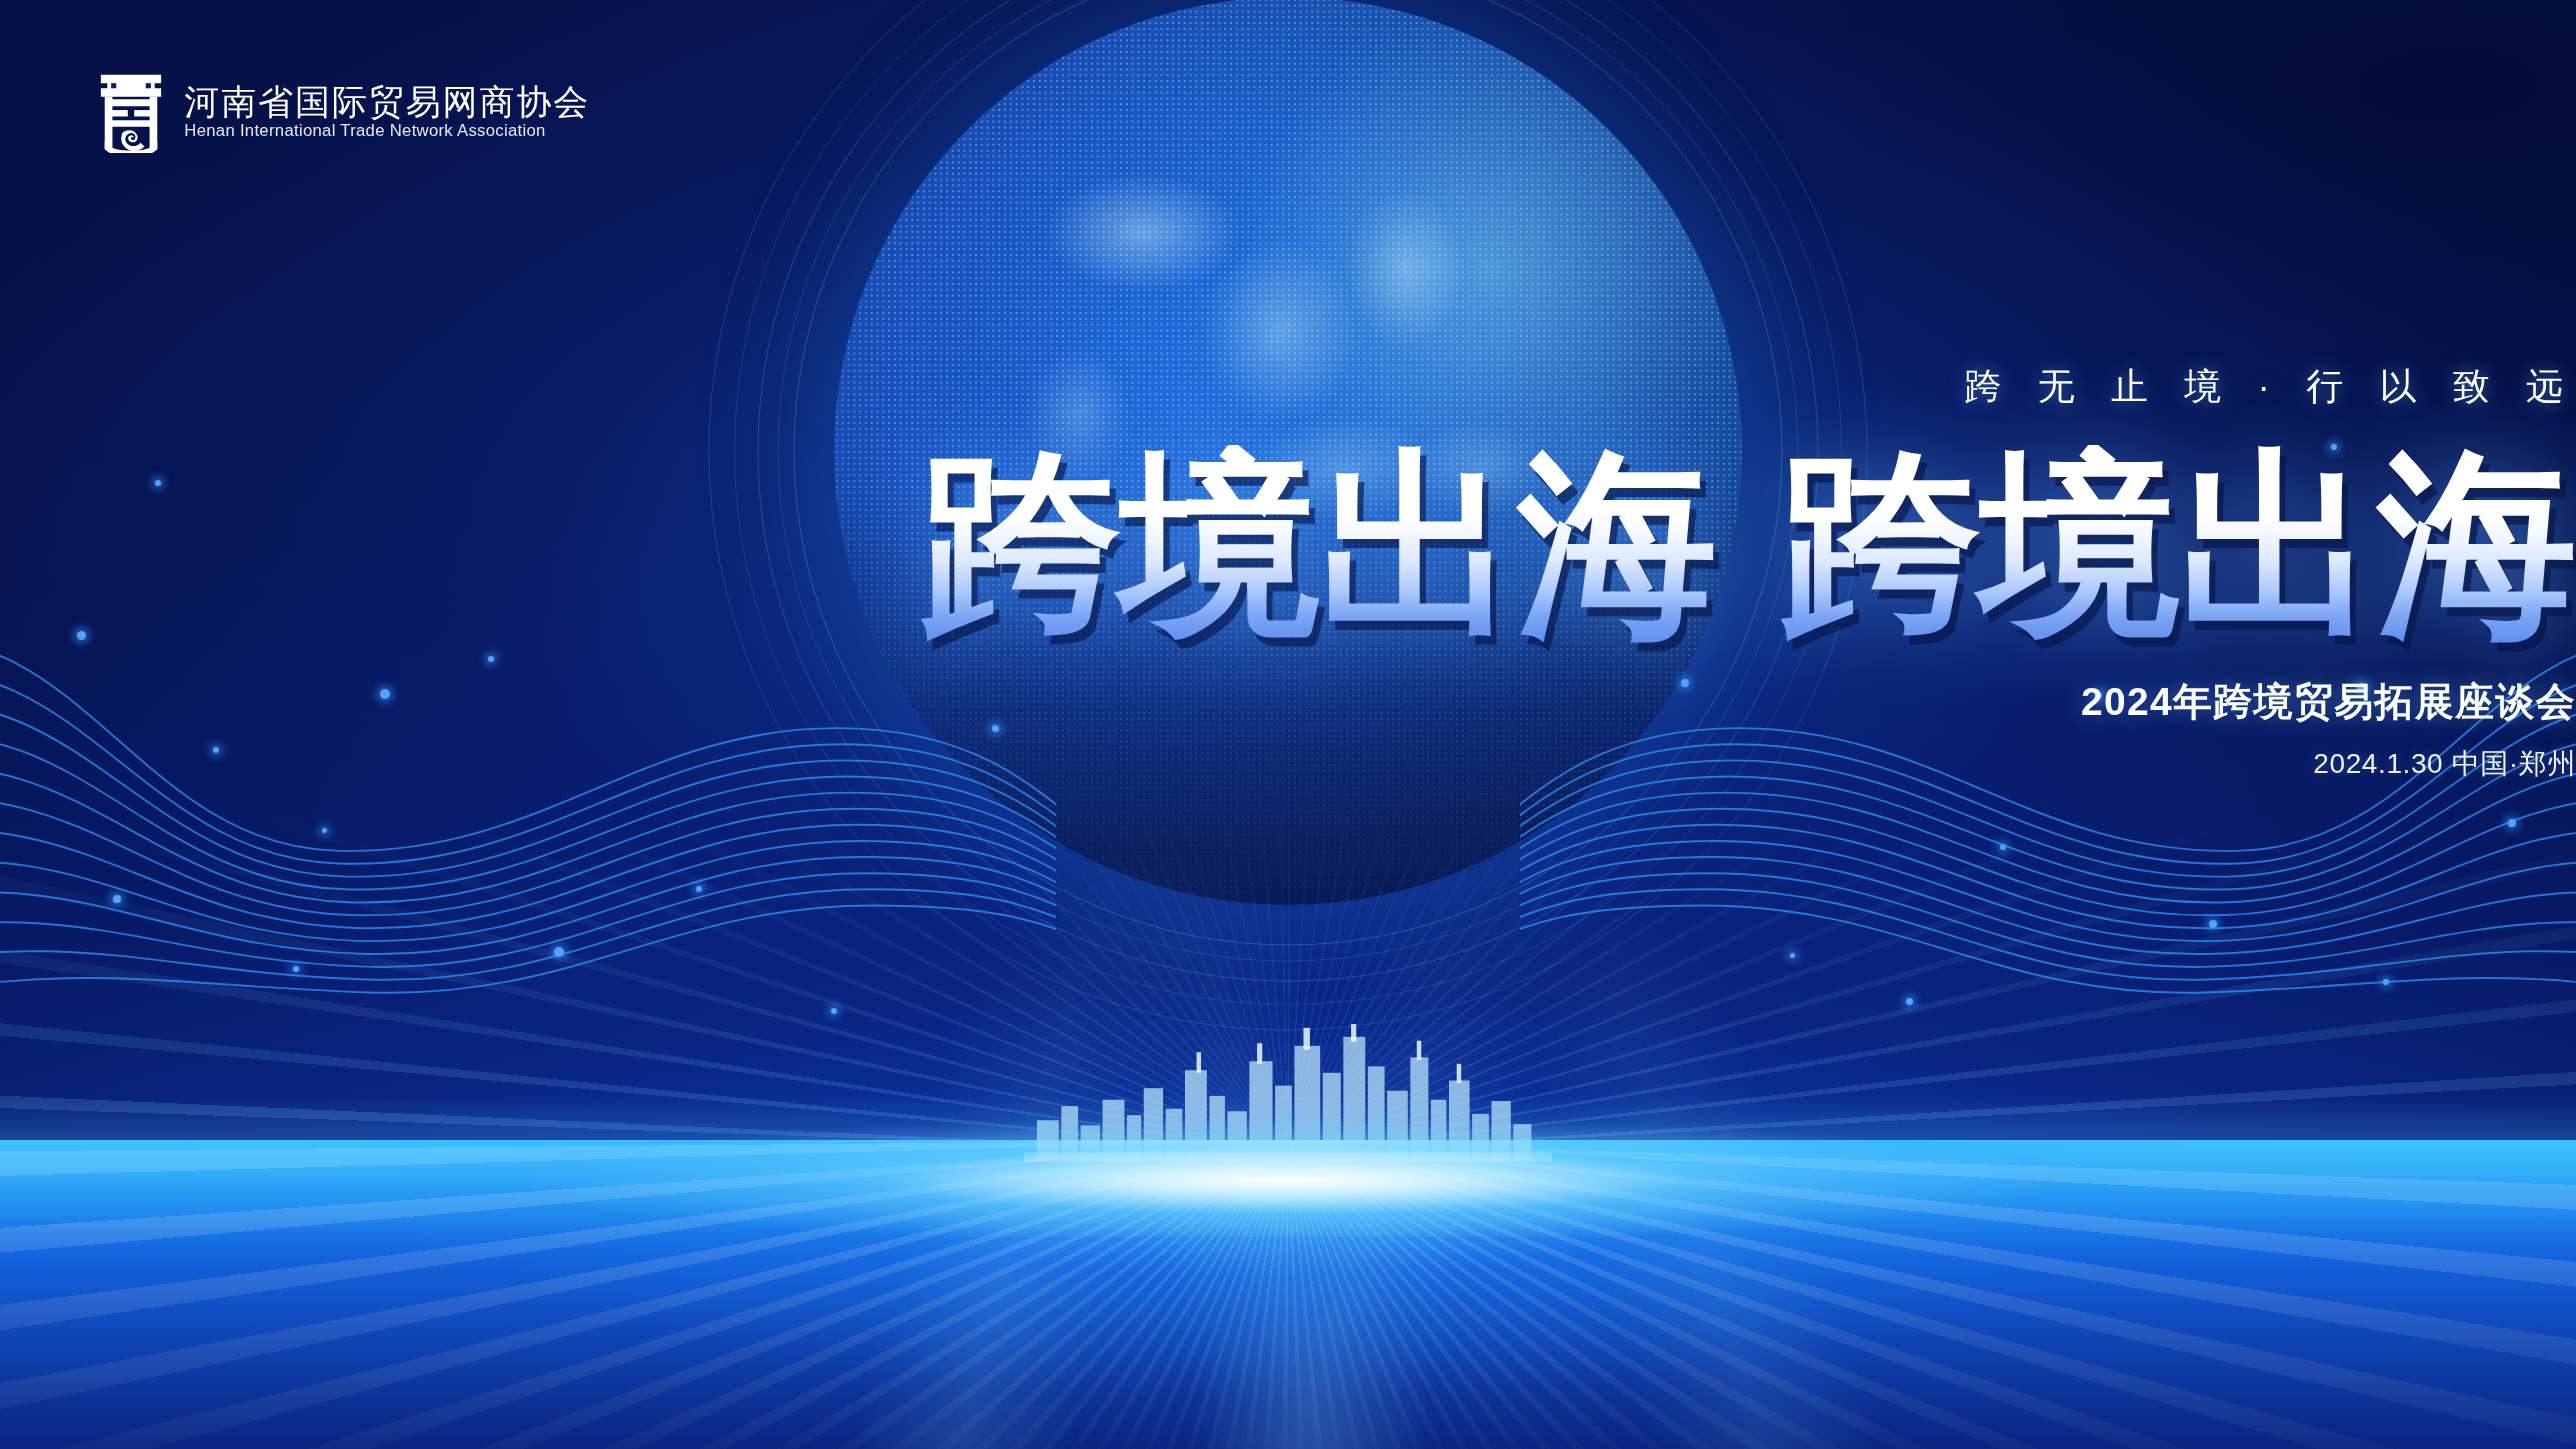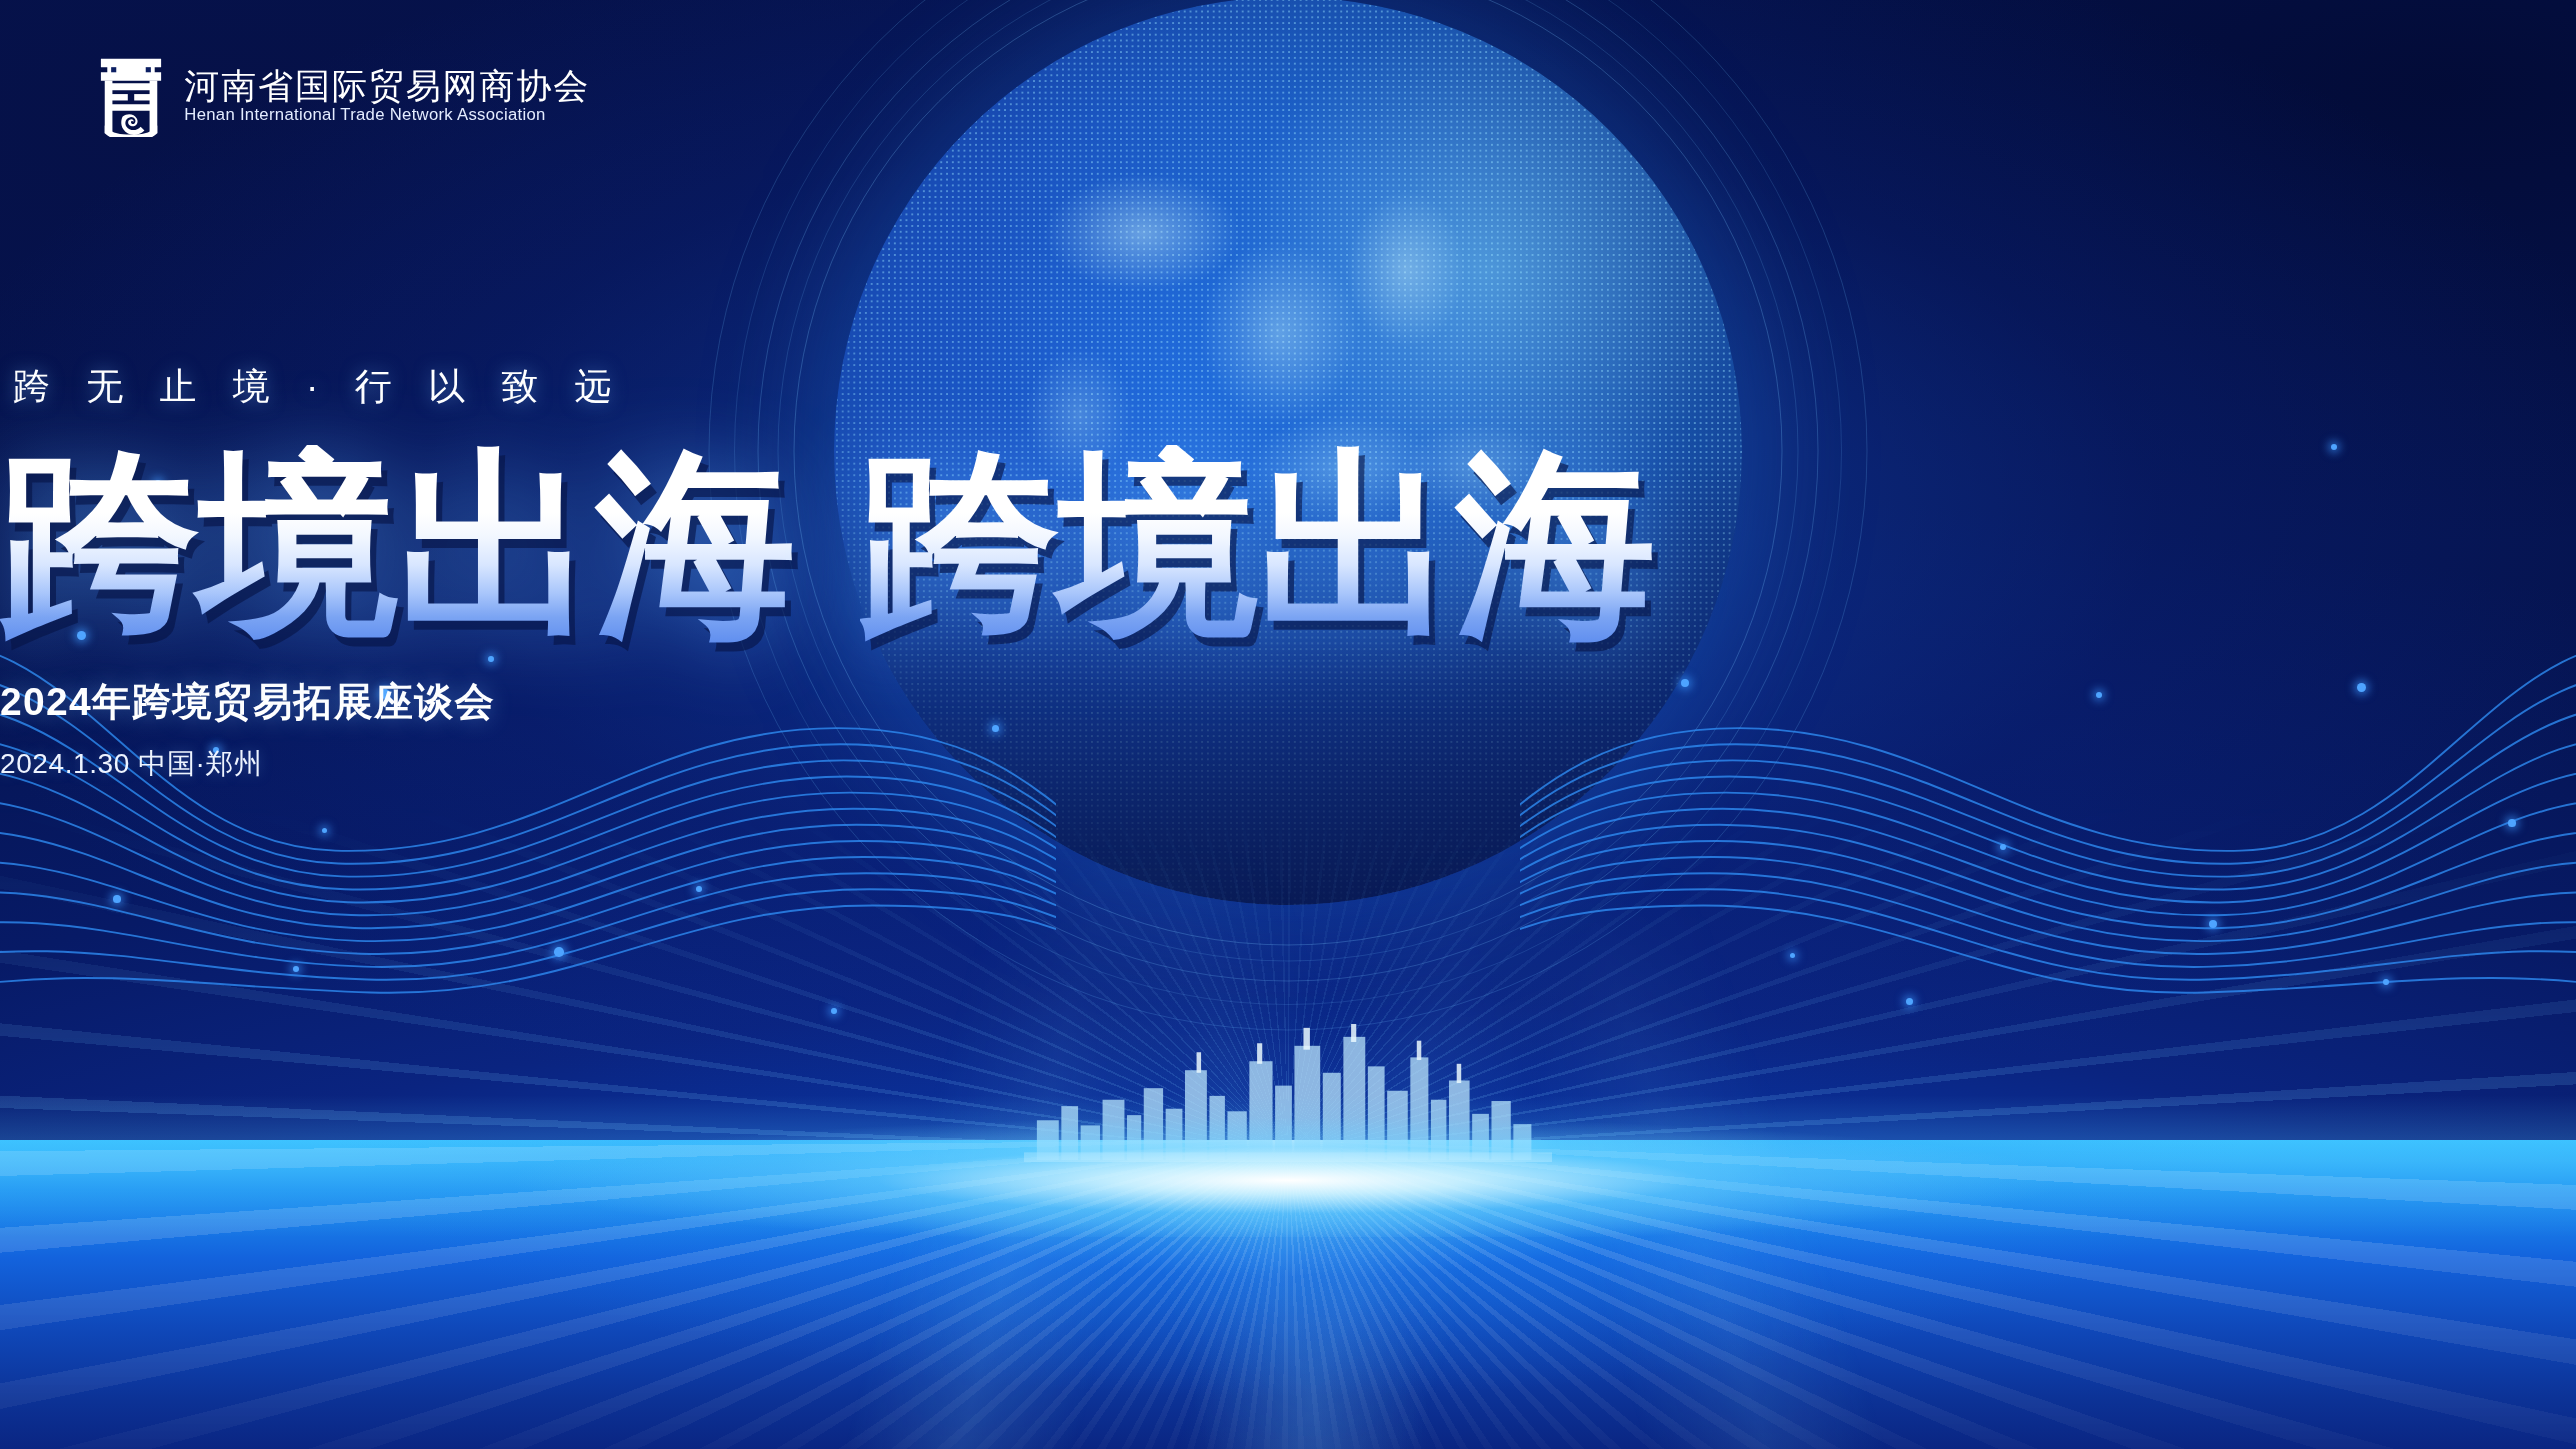--- a/index.html
+++ b/index.html
@@ -134,38 +134,38 @@
     mask-image:linear-gradient(0deg, rgba(0,0,0,1) 0%, rgba(0,0,0,.5) 26%, rgba(0,0,0,0) 42%);
     -webkit-mask-image:linear-gradient(0deg, rgba(0,0,0,1) 0%, rgba(0,0,0,.5) 26%, rgba(0,0,0,0) 42%);
   }
   #city{
     position:absolute;left:50%;transform:translateX(-50%);
     top:1024px;width:528px;height:138px;
   }
 
   
   #logo{
-    position:absolute;left:97px;top:55px;
+    position:absolute;left:97px;top:71px;
     display:flex;align-items:center;gap:19.3px;
   }
   #logo-mark{width:68px;height:82px;flex:none;}
   #logo-text{display:flex;flex-direction:column;gap:4.5px;}
   #logo-cn{
     color:#ffffff;font-size:35px;line-height:1;letter-spacing:1.9px;
     font-weight:400;white-space:nowrap;
   }
   #logo-en{
     color:#e4ecff;font-size:16.7px;line-height:1;letter-spacing:0.3px;
     font-weight:400;white-space:nowrap;
   }
 
   
   #content{
-    position:absolute;left:0;right:16px;top:0;
-    display:flex;flex-direction:column;align-items:flex-start;
+    position:absolute;left:0;right:0;top:0;
+    display:flex;flex-direction:column;align-items:flex-end;
   }
   #tagline{
     margin-top:362px;
     color:#ffffff;font-size:37px;letter-spacing:13px;
     text-indent:13px;font-weight:400;
     text-shadow:0 0 16.7px rgba(120,190,255,.55);
   }
 
   #headline{
     margin-top:33px;

